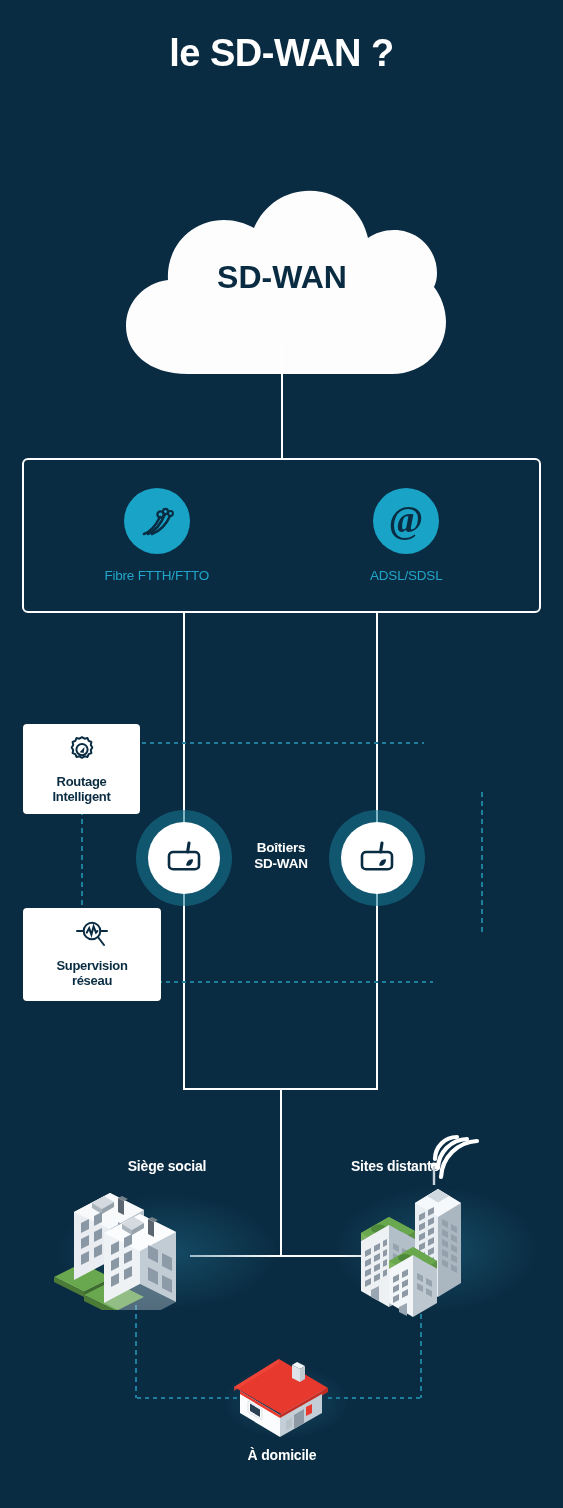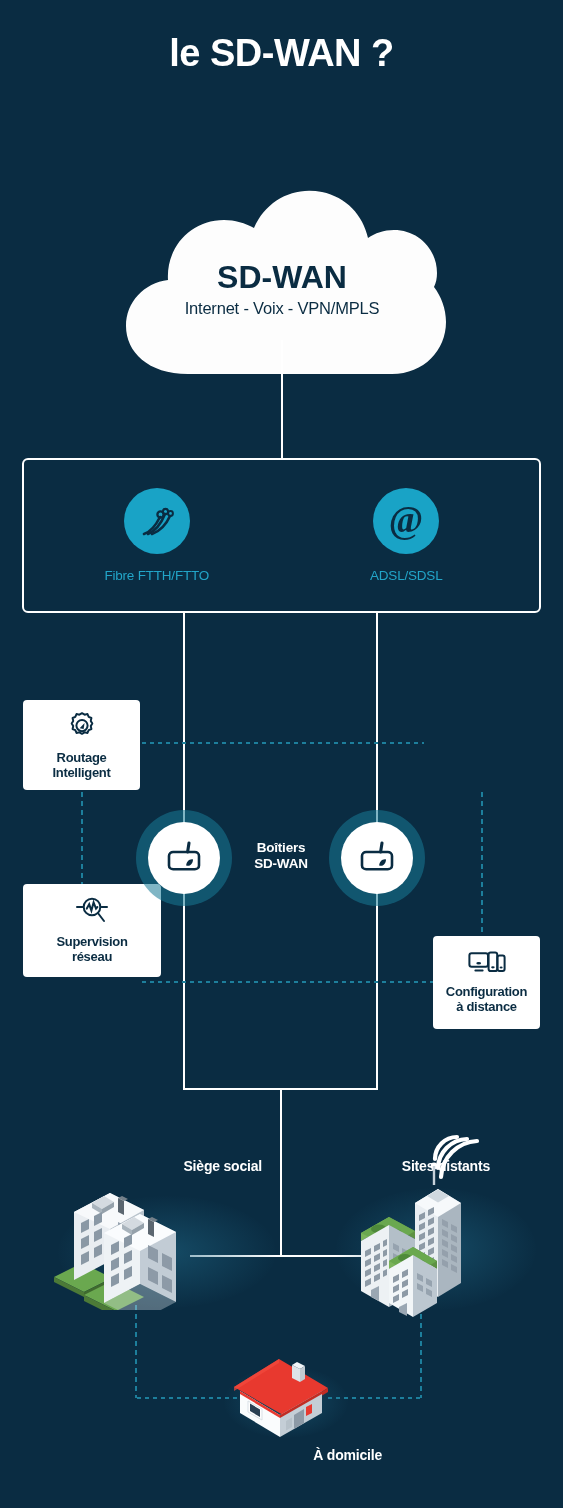--- a/index.html
+++ b/index.html
@@ -94,20 +94,21 @@
   
   .card {
     position: absolute;
     background: #ffffff;
     border-radius: 4px;
     display: flex;
     flex-direction: column;
     align-items: center;
     justify-content: center;
     padding: 8px 20px;
+    margin-top: 24px;
   }
   .card-icon { margin-bottom: 5px; display:block; }
   .card-label {
     color: #0a2c42;
     font-size: 13px;
     font-weight: bold;
     text-align: center;
     line-height: 1.15;
     letter-spacing: -0.3px;
   }
@@ -154,21 +155,21 @@
     line-height: 1.2;
     letter-spacing: -0.2px;
   }
 
   
   .site-label {
     position: absolute;
     color: #ffffff;
     font-size: 14px;
     font-weight: bold;
-    text-align: right;
+    text-align: center;
     letter-spacing: -0.2px;
   }
   #label-siege  { top: 1158px; left: 72px;  width: 190px; }
   #label-sites  { top: 1158px; left: 300px; width: 190px; }
   #label-domicile { top: 1447px; left: 182px; width: 200px; }
 
   
   .illus { position: absolute; }
   #illus-siege    { top: 1165px; left: 48px;  }
   #illus-sites    { top: 1125px; left: 345px; }
@@ -197,21 +198,20 @@
       <path fill="#fdfdfd" d="
         M70,188 C30,188 8,166 8,140 C8,116 26,97 50,94
         C48,62 72,34 106,34 C117,34 127,37 136,42
         C148,14 176,0 204,6 C228,11 245,29 250,52
         C257,47 266,44 276,44 C300,44 319,63 319,87
         C319,92 318,97 316,101
         C323,110 328,123 328,136 C328,164 306,188 274,188 Z"></path>
     </svg>
     <div class="cloud-text">
       <div class="cloud-title">SD-WAN</div>
-      <div class="cloud-sub">Internet - Voix - VPN/MPLS</div>
     </div>
   </div>
 
   <div class="vline" style="top:340px; left:281px; height:120px;"></div>
 
   <div class="conn-box">
     <div class="conn-items">
 
       <div class="conn-item">
         <div class="conn-circle">
@@ -290,36 +290,20 @@
           <path d="M22.9,17 L29,25"></path>
           <path d="M11.8,12.6 L14.2,8.3 L16.4,14.6 L18.6,6.4 L21,12.6 L22.4,11"></path>
         </g>
       </svg>
     </span>
     <span class="card-label">
       <span>Supervision</span><br><span>réseau</span>
     </span>
   </div>
 
-  <div class="card" id="card-configuration">
-    <span class="card-icon">
-      <svg width="38" height="26" viewBox="0 0 38 26">
-        <rect x="1.4" y="3.2" width="18.6" height="13.6" rx="2.2" fill="none" stroke="#0a2c42" stroke-width="2"></rect>
-        <path d="M7.4,20.6 H14.6" stroke="#0a2c42" stroke-width="2" stroke-linecap="round"></path>
-        <ellipse cx="10.7" cy="13.2" rx="2.4" ry="1.2" fill="#0a2c42"></ellipse>
-        <rect x="20.6" y="2.4" width="8.6" height="18.6" rx="2.1" fill="#ffffff" stroke="#0a2c42" stroke-width="2"></rect>
-        <ellipse cx="24.9" cy="17.3" rx="1.8" ry="1.1" fill="#0a2c42"></ellipse>
-        <rect x="29.6" y="5.6" width="7" height="15.4" rx="1.9" fill="#ffffff" stroke="#0a2c42" stroke-width="2"></rect>
-        <ellipse cx="33.1" cy="17.6" rx="1.5" ry="1" fill="#0a2c42"></ellipse>
-      </svg>
-    </span>
-    <span class="card-label">
-      <span>Configuration</span><br><span>à distance</span>
-    </span>
-  </div>
 
   <div class="boitier" id="boitier-left">
     <span>
       <svg width="38" height="32" viewBox="0 0 38 32">
         <path d="M24,3 L22.6,12" stroke="#0a2c42" stroke-width="3.1" stroke-linecap="round"></path>
         <path d="M4,16 C4,13.6 5.8,12 8.2,12 H29.8 C32.2,12 34,13.6 34,16 V25.4
                  C34,27.6 32.2,29.2 29.8,29.2 H8.2 C5.8,29.2 4,27.6 4,25.4 Z" fill="none" stroke="#0a2c42" stroke-width="2.6"></path>
         <path d="M21.2,25.6 C21.2,21.8 24.4,18.6 28,19.4 C28,23.4 25,26.6 21.2,25.6 Z" fill="#0a2c42"></path>
       </svg>
     </span>

